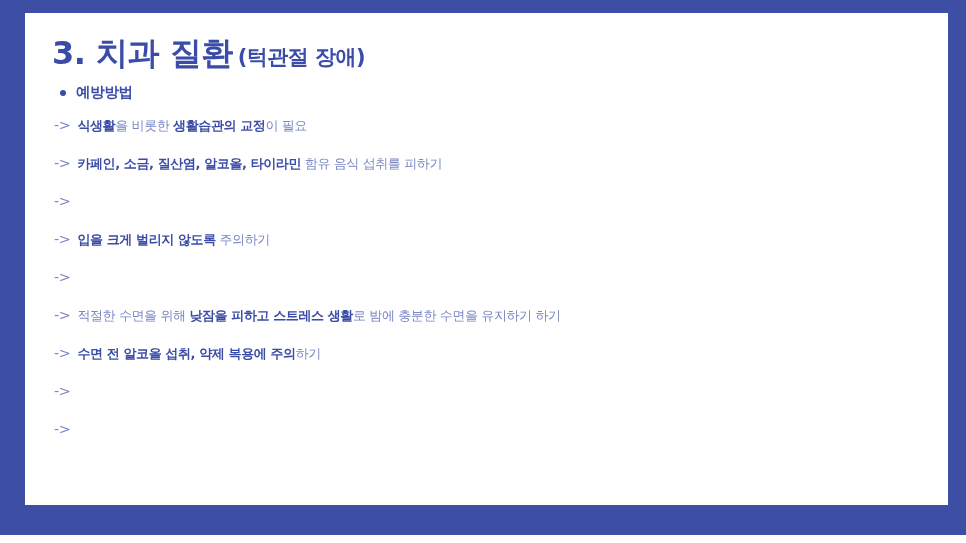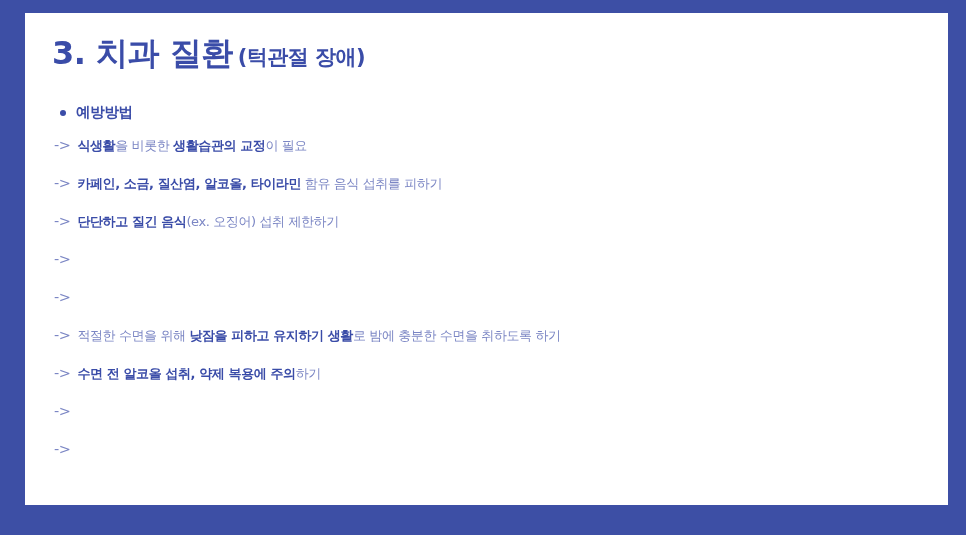--- a/index.html
+++ b/index.html
@@ -87,21 +87,21 @@
   .slide-title .title-sub {
     font-size: 21px;
     font-weight: bold;
     letter-spacing: -0.5px;
     padding-left: 5px;
   }
 
   .bullet-row {
     display: flex;
     align-items: center;
-    margin-top: 32px;
+    margin-top: 12px;
     padding-left: 8px;
   }
   .bullet-dot {
     width: 6px;
     height: 6px;
     border-radius: 50%;
     background: #3a4ca8;
     margin-right: 10px;
     flex: 0 0 auto;
   }
@@ -171,31 +171,31 @@
         <div class="line">
           <span class="arrow">-&gt;</span>
           <span class="line-text"><span class="b">식생활</span><span class="n">을 비롯한 </span><span class="b">생활습관의 교정</span><span class="n">이 필요</span></span>
         </div>
         <div class="line">
           <span class="arrow">-&gt;</span>
           <span class="line-text"><span class="b">카페인, 소금, 질산염, 알코올, 타이라민</span><span class="n"> 함유 음식 섭취를 피하기</span></span>
         </div>
         <div class="line">
           <span class="arrow">-&gt;</span>
-          <span class="line-text"><span class="b">단단하고 질긴 음식</span><span class="n">(ex. 오징어) 섭취 제한하기</span></span>
-        </div>
-        <div class="line">
-          <span class="arrow">-&gt;</span>
-        </div>
-        <div class="line">
-          <span class="arrow">-&gt;</span>
-        </div>
-        <div class="line">
-          <span class="arrow">-&gt;</span>
-          <span class="line-text"><span class="n">적절한 수면을 위해 </span><span class="b">낮잠을 피하고 유지하기 생활</span><span class="n">로 밤에 충분한 수면을 취하도록 하기</span></span>
+        </div>
+        <div class="line">
+          <span class="arrow">-&gt;</span>
+          <span class="line-text"><span class="b">입을 크게 벌리지 않도록</span><span class="n"> 주의하기</span></span>
+        </div>
+        <div class="line">
+          <span class="arrow">-&gt;</span>
+        </div>
+        <div class="line">
+          <span class="arrow">-&gt;</span>
+          <span class="line-text"><span class="n">적절한 수면을 위해 </span><span class="b">낮잠을 피하고 스트레스 생활</span><span class="n">로 밤에 충분한 수면을 유지하기 하기</span></span>
         </div>
         <div class="line">
           <span class="arrow">-&gt;</span>
           <span class="line-text"><span class="b">수면 전 알코올 섭취, 약제 복용에 주의</span><span class="n">하기</span></span>
         </div>
         <div class="line">
           <span class="arrow">-&gt;</span>
         </div>
         <div class="line">
           <span class="arrow">-&gt;</span>

